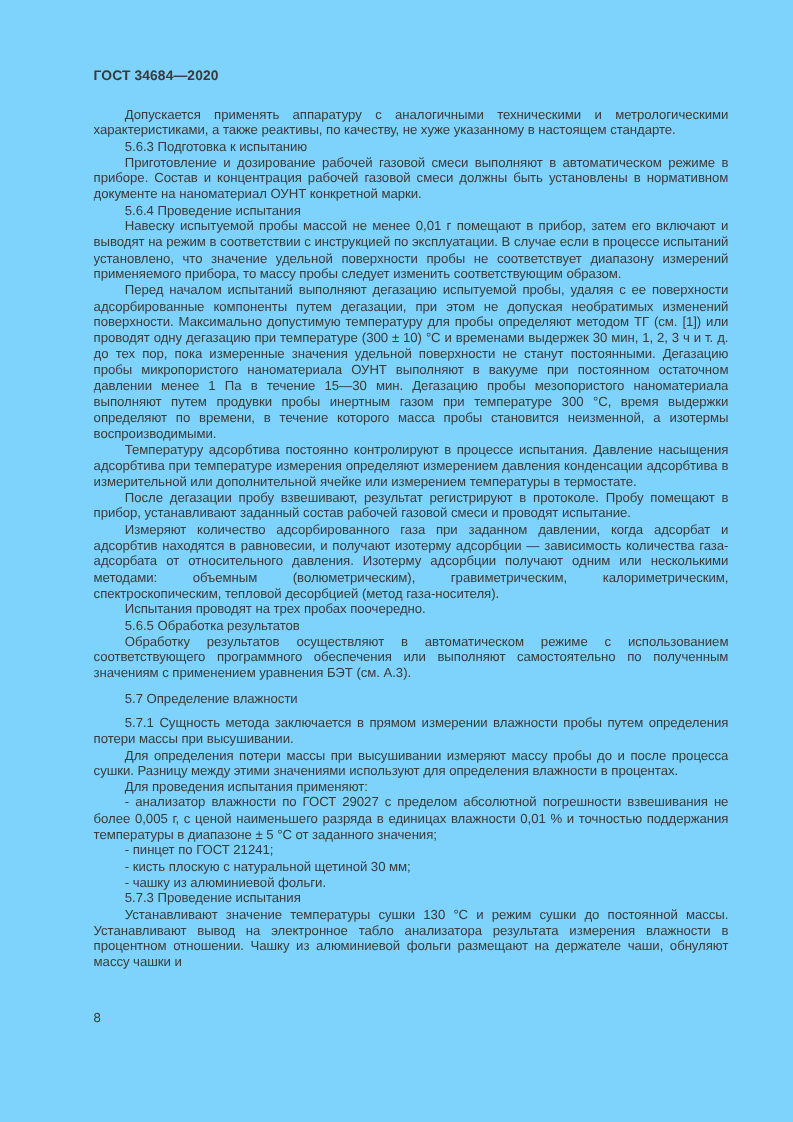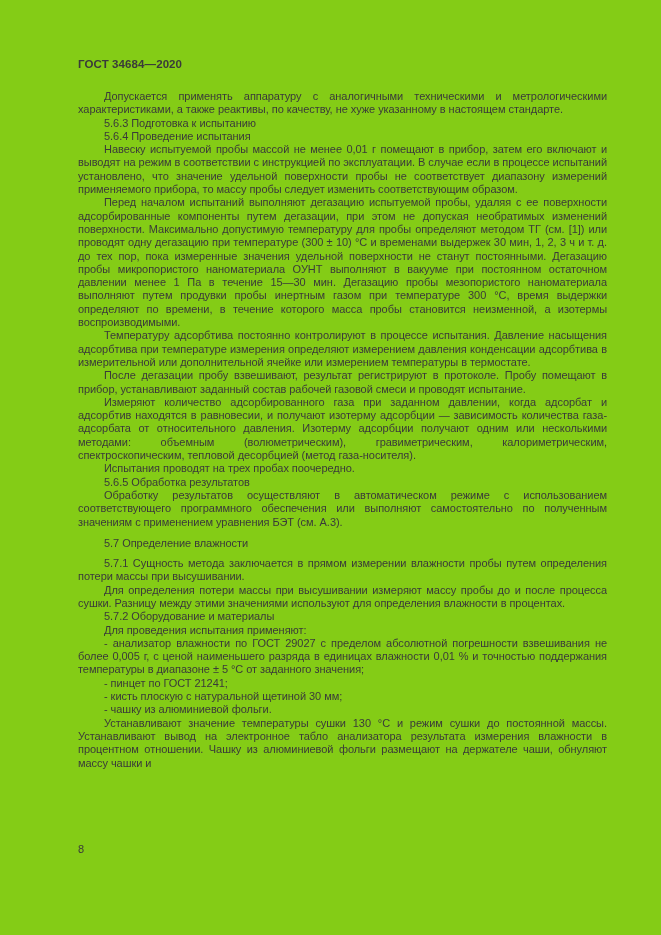--- a/index.html
+++ b/index.html
@@ -6,21 +6,21 @@
   html, body {
     width: 661px;
     height: 935px;
     background: #f1f1f1;
     font-family: "Liberation Sans", sans-serif;
   }
   .page {
     position: relative;
     width: 661px;
     height: 935px;
-    background: #84cc16;
+    background: #7dd3fc;
     color: #3a3a3a;
     padding: 58px 54px 0 78px;
     overflow: hidden;
   }
   .doc-header {
     font-size: 11.5px;
     font-weight: bold;
     line-height: 13px;
     margin-bottom: 19px;
     letter-spacing: 0.1px;
@@ -54,35 +54,36 @@
 </style>
 </head>
 <body>
 
 <div class="page">
   <div class="doc-header">ГОСТ 34684—2020</div>
 
   <div class="doc-body">
       <p class="para">Допускается применять аппаратуру с аналогичными техническими и метрологическими характеристиками, а также реактивы, по качеству, не хуже указанному в настоящем стандарте.</p>
       <p class="heading">5.6.3 Подготовка к испытанию</p>
+      <p class="para">Приготовление и дозирование рабочей газовой смеси выполняют в автоматическом режиме в приборе. Состав и концентрация рабочей газовой смеси должны быть установлены в нормативном документе на наноматериал ОУНТ конкретной марки.</p>
       <p class="heading">5.6.4 Проведение испытания</p>
       <p class="para">Навеску испытуемой пробы массой не менее 0,01 г помещают в прибор, затем его включают и выводят на режим в соответствии с инструкцией по эксплуатации. В случае если в процессе испытаний установлено, что значение удельной поверхности пробы не соответствует диапазону измерений применяемого прибора, то массу пробы следует изменить соответствующим образом.</p>
       <p class="para">Перед началом испытаний выполняют дегазацию испытуемой пробы, удаляя с ее поверхности адсорбированные компоненты путем дегазации, при этом не допуская необратимых изменений поверхности. Максимально допустимую температуру для пробы определяют методом ТГ (см. [1]) или проводят одну дегазацию при температуре (300 ± 10) °С и временами выдержек 30 мин, 1, 2, 3 ч и т. д. до тех пор, пока измеренные значения удельной поверхности не станут постоянными. Дегазацию пробы микропористого наноматериала ОУНТ выполняют в вакууме при постоянном остаточном давлении менее 1 Па в течение 15—30 мин. Дегазацию пробы мезопористого наноматериала выполняют путем продувки пробы инертным газом при температуре 300 °С, время выдержки определяют по времени, в течение которого масса пробы становится неизменной, а изотермы воспроизводимыми.</p>
       <p class="para">Температуру адсорбтива постоянно контролируют в процессе испытания. Давление насыщения адсорбтива при температуре измерения определяют измерением давления конденсации адсорбтива в измерительной или дополнительной ячейке или измерением температуры в термостате.</p>
       <p class="para">После дегазации пробу взвешивают, результат регистрируют в протоколе. Пробу помещают в прибор, устанавливают заданный состав рабочей газовой смеси и проводят испытание.</p>
       <p class="para">Измеряют количество адсорбированного газа при заданном давлении, когда адсорбат и адсорбтив находятся в равновесии, и получают изотерму адсорбции — зависимость количества газа-адсорбата от относительного давления. Изотерму адсорбции получают одним или несколькими методами: объемным (волюметрическим), гравиметрическим, калориметрическим, спектроскопическим, тепловой десорбцией (метод газа-носителя).</p>
       <p class="para">Испытания проводят на трех пробах поочередно.</p>
       <p class="heading">5.6.5 Обработка результатов</p>
       <p class="para">Обработку результатов осуществляют в автоматическом режиме с использованием соответствующего программного обеспечения или выполняют самостоятельно по полученным значениям с применением уравнения БЭТ (см. А.3).</p>
       <p class="heading major">5.7 Определение влажности</p>
       <p class="para">5.7.1 Сущность метода заключается в прямом измерении влажности пробы путем определения потери массы при высушивании.</p>
       <p class="para">Для определения потери массы при высушивании измеряют массу пробы до и после процесса сушки. Разницу между этими значениями используют для определения влажности в процентах.</p>
-      <p class="heading">5.7.2 Оборудование и материалы</p>
       <p class="para">Для проведения испытания применяют:</p>
       <p class="para">- анализатор влажности по ГОСТ 29027 с пределом абсолютной погрешности взвешивания не более 0,005 г, с ценой наименьшего разряда в единицах влажности 0,01 % и точностью поддержания температуры в диапазоне ± 5 °С от заданного значения;</p>
       <p class="para">- пинцет по ГОСТ 21241;</p>
       <p class="para">- кисть плоскую с натуральной щетиной 30 мм;</p>
       <p class="para">- чашку из алюминиевой фольги.</p>
+      <p class="heading">5.7.3 Проведение испытания</p>
       <p class="para">Устанавливают значение температуры сушки 130 °С и режим сушки до постоянной массы. Устанавливают вывод на электронное табло анализатора результата измерения влажности в процентном отношении. Чашку из алюминиевой фольги размещают на держателе чаши, обнуляют массу чашки и</p>
     </div>
 
   <div class="page-number">8</div>
 </div>
 
 </body></html>

